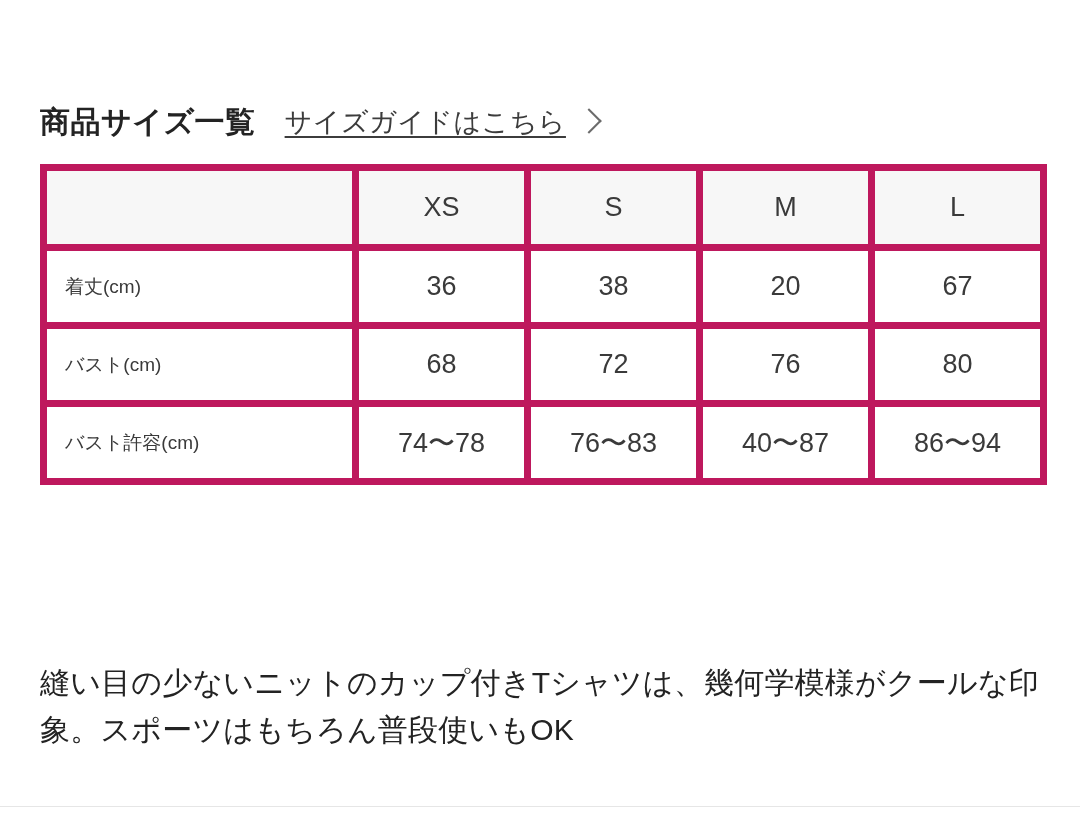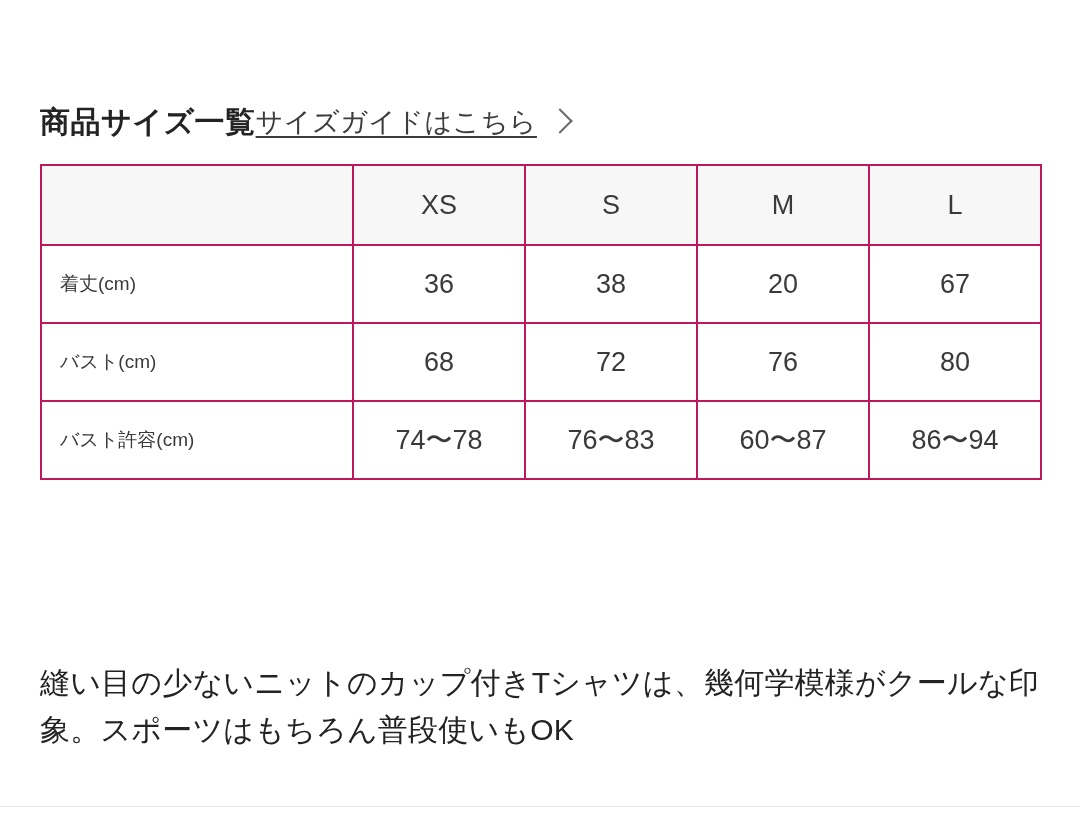--- a/index.html
+++ b/index.html
@@ -44,20 +44,21 @@
     color: #232323;
     line-height: 1.2;
     white-space: nowrap;
   }
 
   .guide-link-wrap {
     display: flex;
     align-items: center;
     gap: 10px;
     margin-right: 8px;
+    margin-left: 29px;
   }
 
   .guide-link {
     font-size: 27px;
     color: #3c3c3c;
     text-decoration: underline;
     text-underline-offset: 5px;
     letter-spacing: 0.5px;
     white-space: nowrap;
     cursor: pointer;
@@ -80,21 +81,21 @@
     left: 40px;
     top: 164px;
     width: 1000px;
     border-collapse: collapse;
     table-layout: fixed;
     font-size: 27px;
   }
 
   .size-table th,
   .size-table td {
-    border: 2px solid #be185d;
+    border: 7px solid #be185d;
     height: 78px;
     padding: 16px;
     font-weight: normal;
     color: #3a3a3a;
     text-align: center;
     vertical-align: middle;
     box-sizing: border-box;
   }
 
   .size-table thead th {
@@ -184,21 +185,21 @@
         <td class="row-label">バスト(cm)</td>
         <td>68</td>
         <td>72</td>
         <td>76</td>
         <td>80</td>
       </tr>
       <tr>
         <td class="row-label">バスト許容(cm)</td>
         <td>74〜78</td>
         <td>76〜83</td>
-        <td>60〜87</td>
+        <td>40〜87</td>
         <td>86〜94</td>
       </tr>
     </tbody>
   </table>
 
   <div class="description">縫い目の少ないニットのカップ付きTシャツは、幾何学模様がクールな印象。スポーツはもちろん普段使いもOK</div>
 
   <div class="bottom-rule"></div>
 </div>
 

